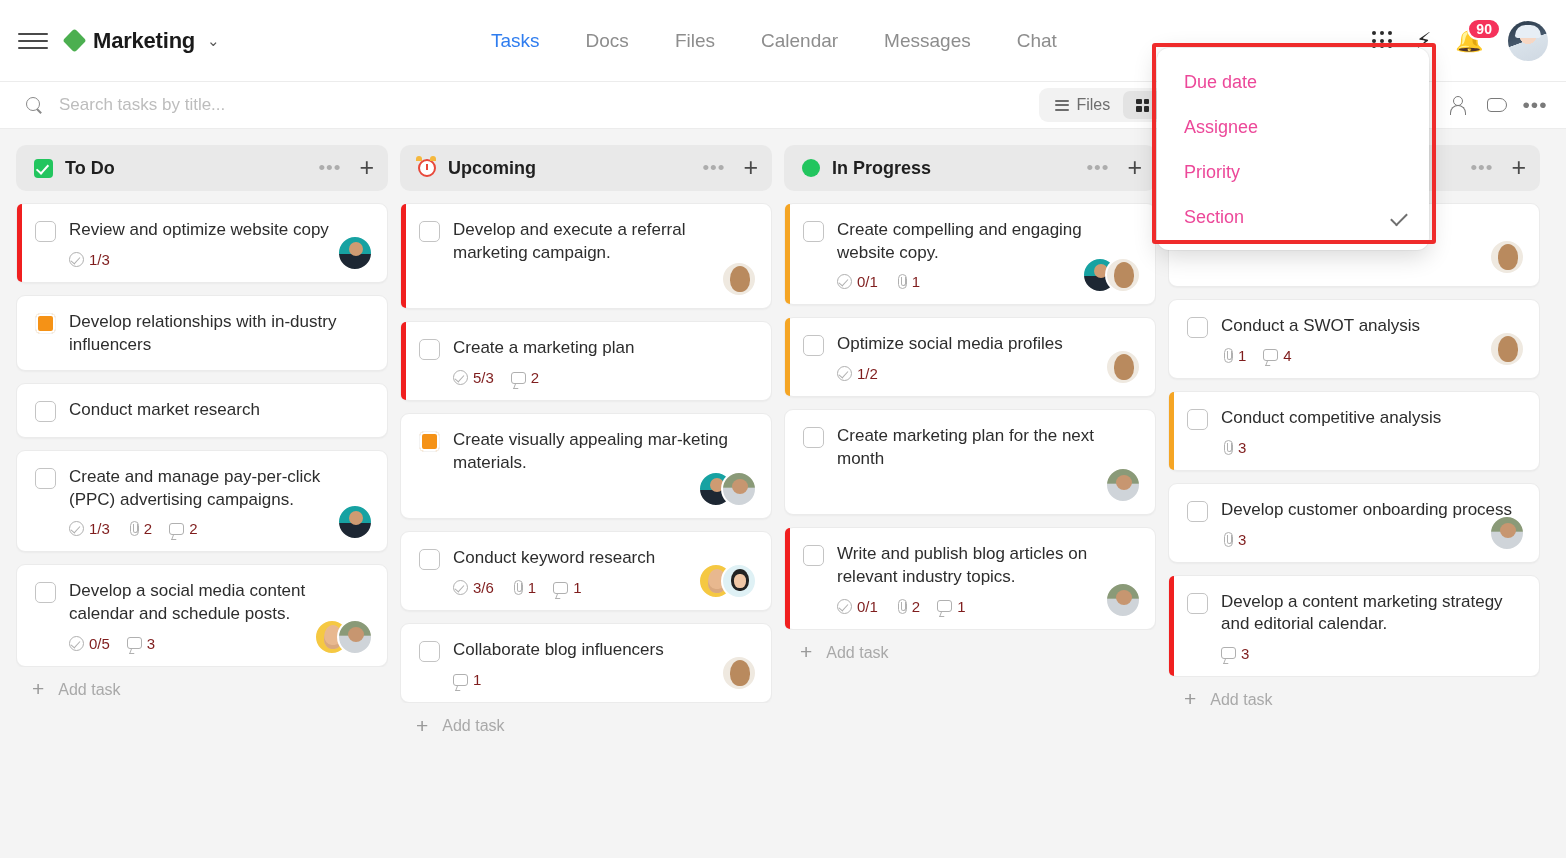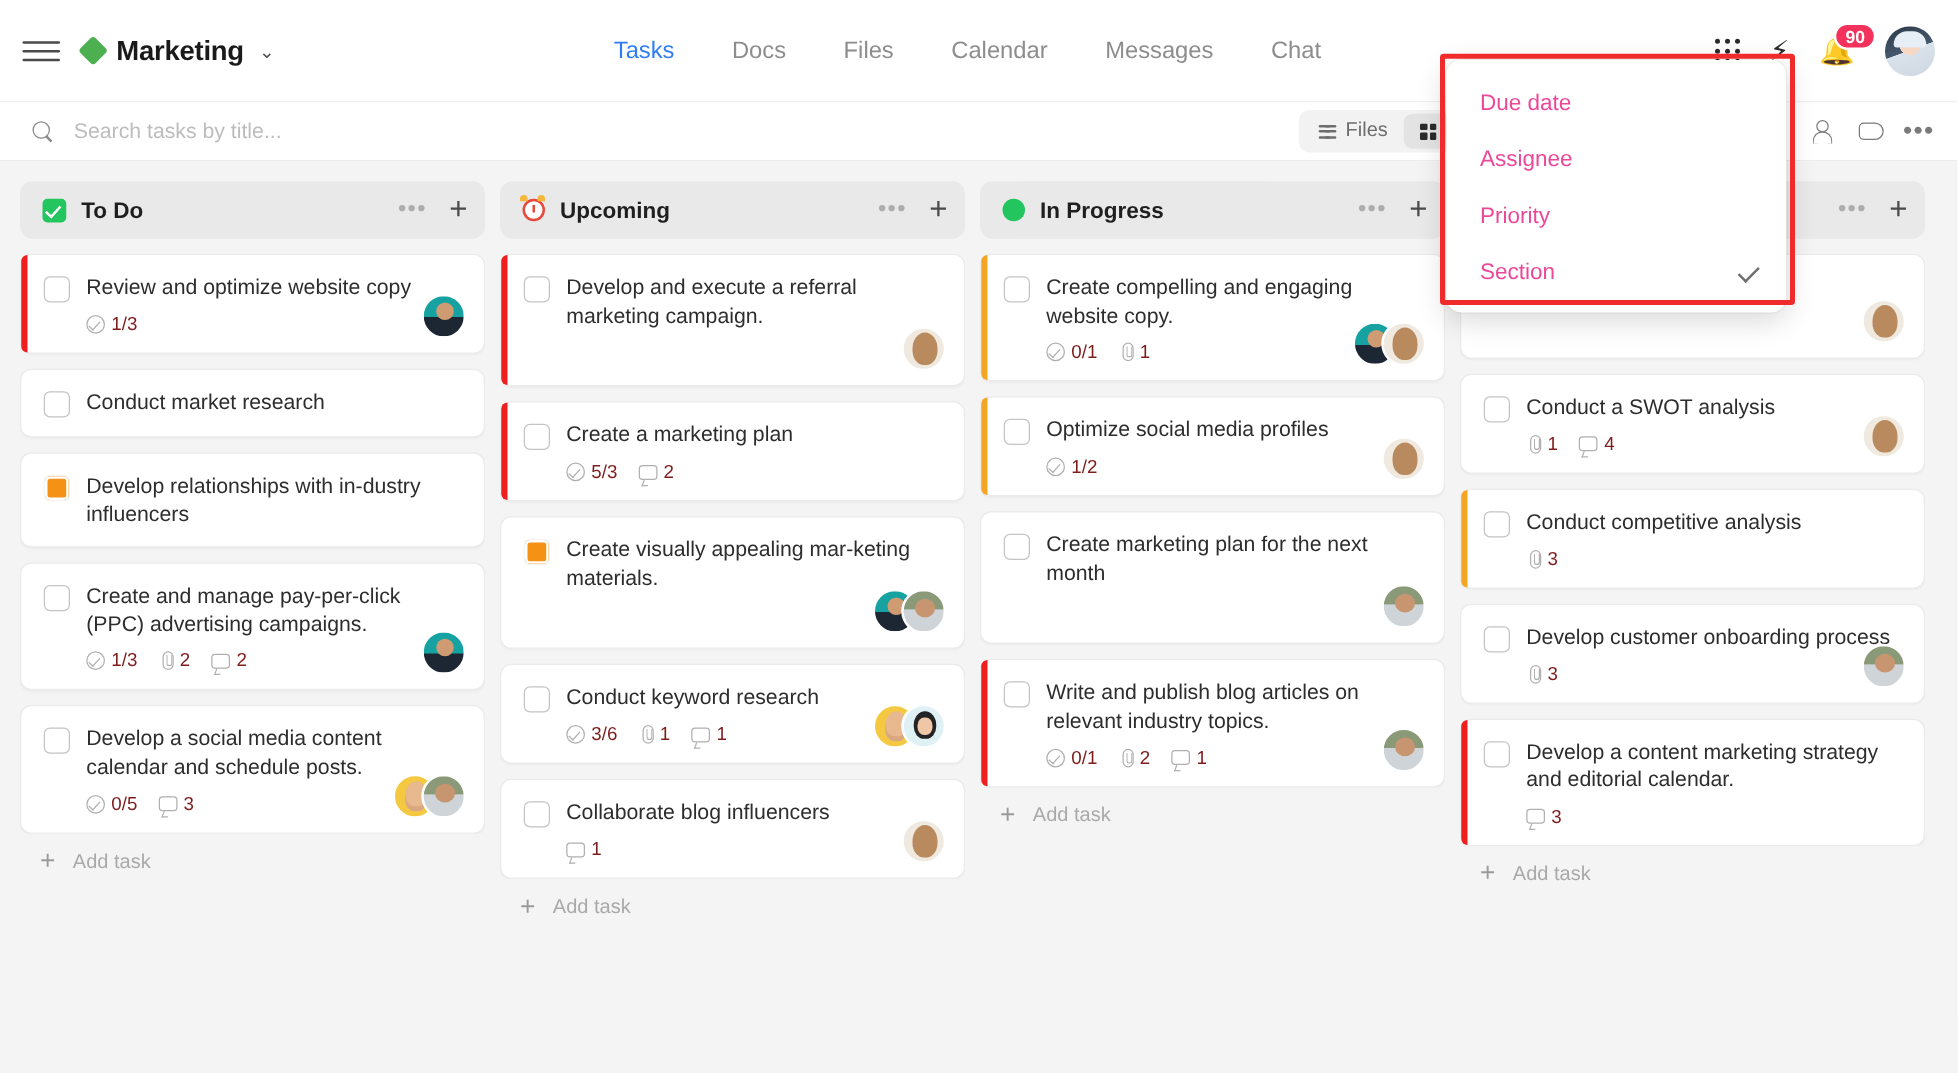--- a/index.html
+++ b/index.html
@@ -348,28 +348,28 @@
               <span class="mi mi-check"></span>
               <span>1/3</span>
             </div>
           </div>
           <div class="avatars">
             <div class="av av-man"></div>
           </div>
         </div>
         <div class="card">
           <div class="card-row">
-            <div class="cb"></div>
-            <div class="card-title">Conduct market research</div>
-          </div>
-        </div>
-        <div class="card">
-          <div class="card-row">
             <div class="cb orange"></div>
             <div class="card-title">Develop relationships with in-dustry influencers</div>
+          </div>
+        </div>
+        <div class="card">
+          <div class="card-row">
+            <div class="cb"></div>
+            <div class="card-title">Conduct market research</div>
           </div>
         </div>
         <div class="card">
           <div class="card-row">
             <div class="cb"></div>
             <div class="card-title">Create and manage pay-per-click (PPC) advertising campaigns.</div>
           </div>
           <div class="card-meta">
             <div class="meta">
               <span class="mi mi-check"></span>

